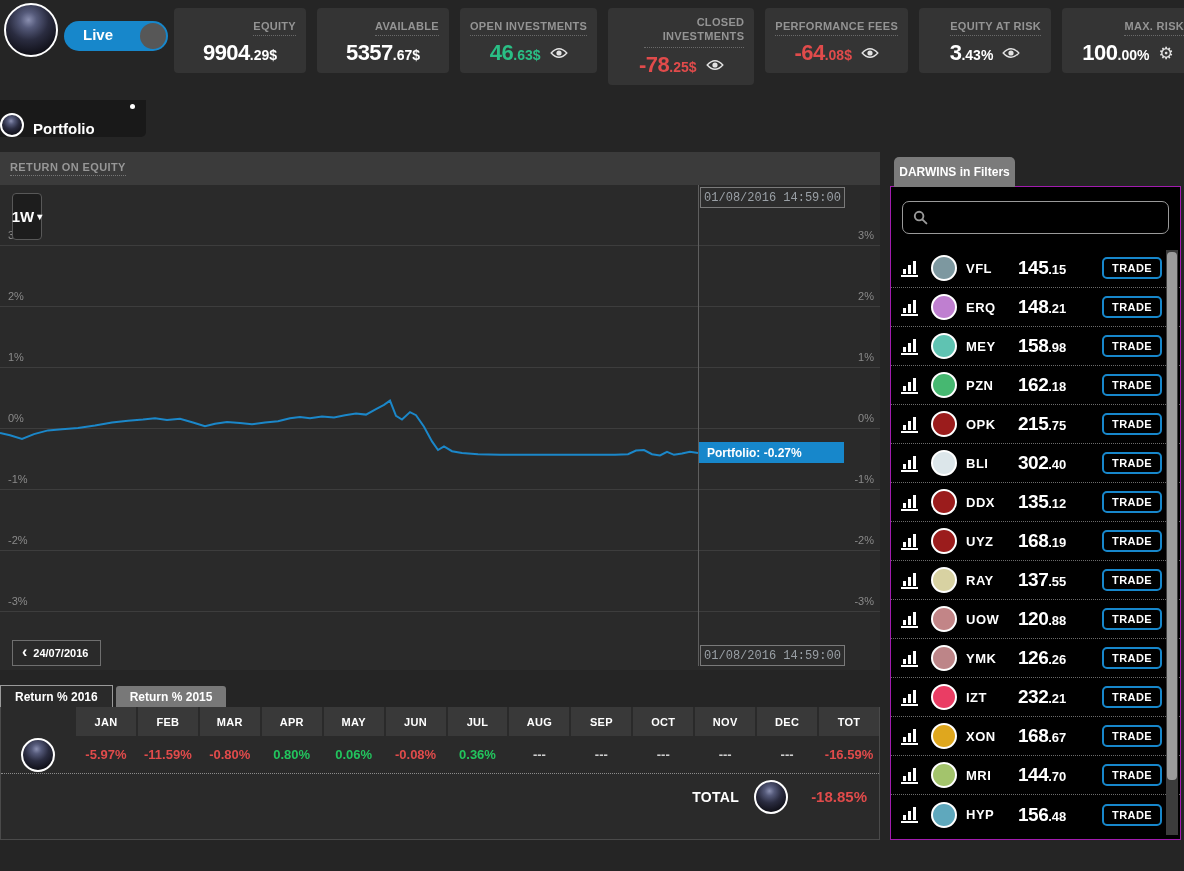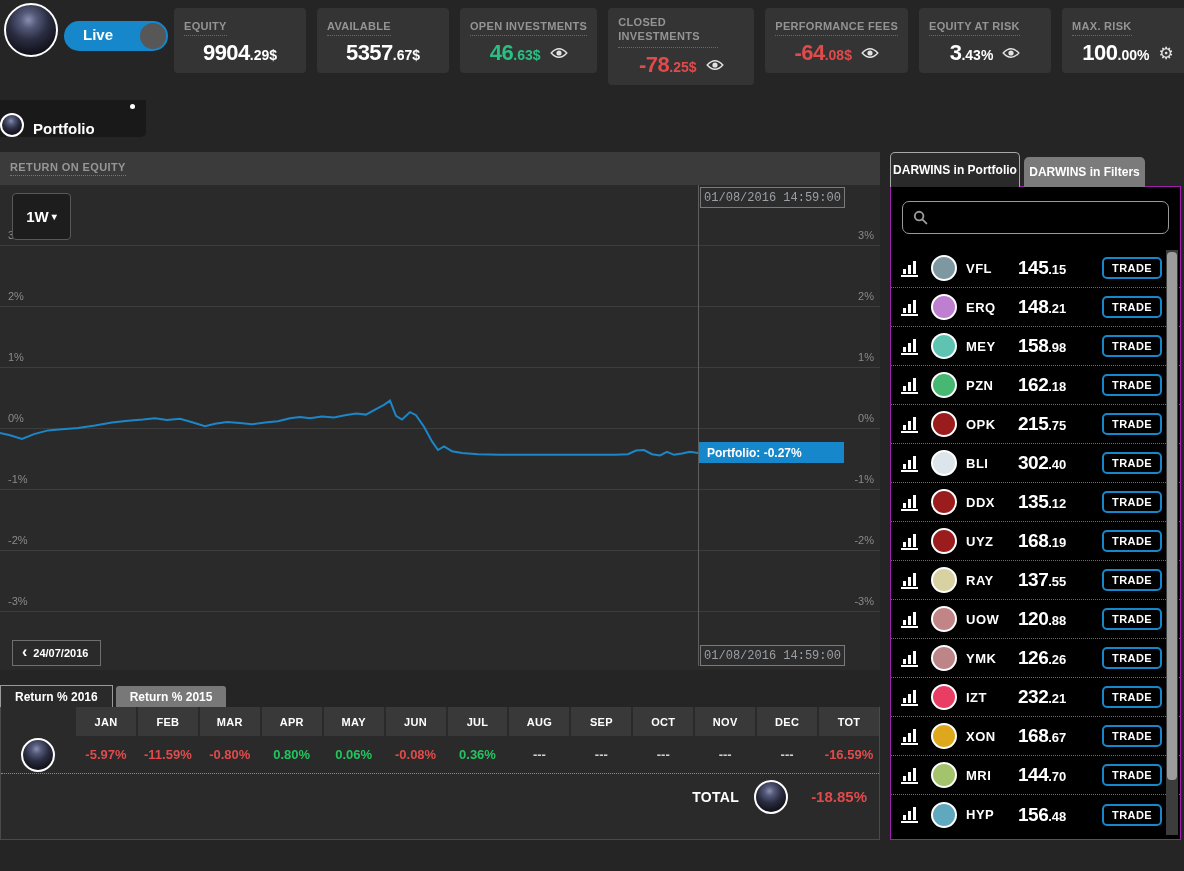--- a/index.html
+++ b/index.html
@@ -14,21 +14,21 @@
   .topbar { position:absolute; top:0; left:0; width:1184px; height:88px; }
   .orb { border-radius:50%; border:2px solid #fff;
     background:radial-gradient(circle at 45% 30%, #8a8fb0 0%, #555a7a 18%, #2a2c40 45%, #101018 78%); }
   .top-avatar { position:absolute; top:3px; left:4px; width:54px; height:54px; }
   .live-toggle { position:absolute; top:21px; left:64px; width:104px; height:30px;
     background:#1787cb; border-radius:15px; cursor:pointer; }
   .live-toggle .live-label { position:absolute; left:19px; top:5px; font-size:15px; font-weight:bold; }
   .live-toggle .knob { position:absolute; right:2px; top:2px; width:26px; height:26px;
     border-radius:50%; background:#575757; }
   .stat-cards { position:absolute; top:8px; left:174px; display:flex; gap:11px; align-items:flex-start; }
-  .stat-card { background:#343434; border-radius:4px; padding:8px 10px 7px 10px; min-width:132px; text-align:left; }
+  .stat-card { background:#343434; border-radius:4px; padding:8px 10px 7px 10px; min-width:132px; text-align:right; }
   .stat-label { display:inline-block; font-size:11px; font-weight:bold; letter-spacing:.3px;
     color:#949494; border-bottom:1px dotted #6a6a6a; padding-bottom:3px; white-space:nowrap; }
   .stat-card:nth-child(4) { min-width:146px; }
   .stat-card:nth-child(4) .stat-label { white-space:normal; width:100px; line-height:1.25; }
   .stat-bottom { display:flex; align-items:center; justify-content:center; gap:9px; margin-top:4px; }
   .stat-value { font-weight:bold; white-space:nowrap; }
   .v-int { font-size:22px; letter-spacing:-.5px; }
   .v-dec { font-size:14px; }
   .tone-white { color:#fff; } .tone-green { color:#2abf85; } .tone-red { color:#e14b4b; }
   .stat-icon { display:inline-flex; align-items:flex-end; cursor:pointer; }
@@ -42,21 +42,21 @@
     border-radius:50%; background:#fff; }
   
   .chart-panel { position:absolute; top:152px; left:0; width:880px; }
   .panel-header { height:33px; background:#3b3b3b; display:flex; align-items:center; padding-left:10px; }
   .panel-title { font-size:11px; font-weight:bold; letter-spacing:.4px; color:#979797;
     border-bottom:1px dotted #777; padding-bottom:2px; }
   .chart-area { position:relative; height:485px; background:#2a2a2a; overflow:hidden; }
   .grid-line { position:absolute; left:0; right:0; height:1px; background:#3d3d3d; }
   .axis-label { position:absolute; font-size:11px; color:#8a8a8a; height:13px; line-height:13px; }
   .axis-label.left { left:8px; } .axis-label.right { right:6px; }
-  .period-btn { position:absolute; left:12px; top:8px; width:59px; height:47px; background:#1d1d1d;
+  .period-btn { position:absolute; left:12px; top:8px; width:30px; height:47px; background:#1d1d1d;
     border:1px solid #585858; border-radius:4px; display:flex; align-items:center; justify-content:center;
     font-size:15px; font-weight:bold; cursor:pointer; z-index:5; gap:3px; }
   .period-btn .caret { font-size:10px; }
   .crosshair { position:absolute; left:698px; top:0; width:1px; height:481px; background:#5e5e5e; z-index:1; }
   .date-box { position:absolute; left:700px; width:145px; height:21px; background:#2d2d2d;
     border:1px solid #7a7a7a; color:#9aa0a6; font-family:"Liberation Mono", monospace; font-size:12px;
     display:flex; align-items:center; justify-content:center; z-index:4; white-space:nowrap; }
   .date-box.top { top:2px; } .date-box.bottom { top:460px; }
   .roe-svg { position:absolute; left:0; top:0; z-index:2; }
   .pf-tooltip { position:absolute; left:699px; top:257px; width:145px; height:21px; background:#1787cb;
@@ -300,21 +300,20 @@
     </div>
   <div class="total-row">
     <span class="total-label">TOTAL</span>
     <span class="orb"></span>
     <span class="total-value">-18.85%</span>
   </div>
 </div>
 
 <div class="darwins-panel">
   <div class="d-tabs">
-    <div class="d-tab active">DARWINS in Portfolio</div>
     <div class="d-tab inactive">DARWINS in Filters</div>
   </div>
   <div class="d-body">
     <div class="search-box">
       <svg width="15" height="15" viewBox="0 0 16 16">
         <circle cx="6.5" cy="6.5" r="4.6" fill="none" stroke="#9a9a9a" stroke-width="2"></circle>
         <line x1="10.2" y1="10.2" x2="14.3" y2="14.3" stroke="#9a9a9a" stroke-width="2" stroke-linecap="round"></line>
       </svg>
       <input type="text" placeholder="" style="">
     </div>

